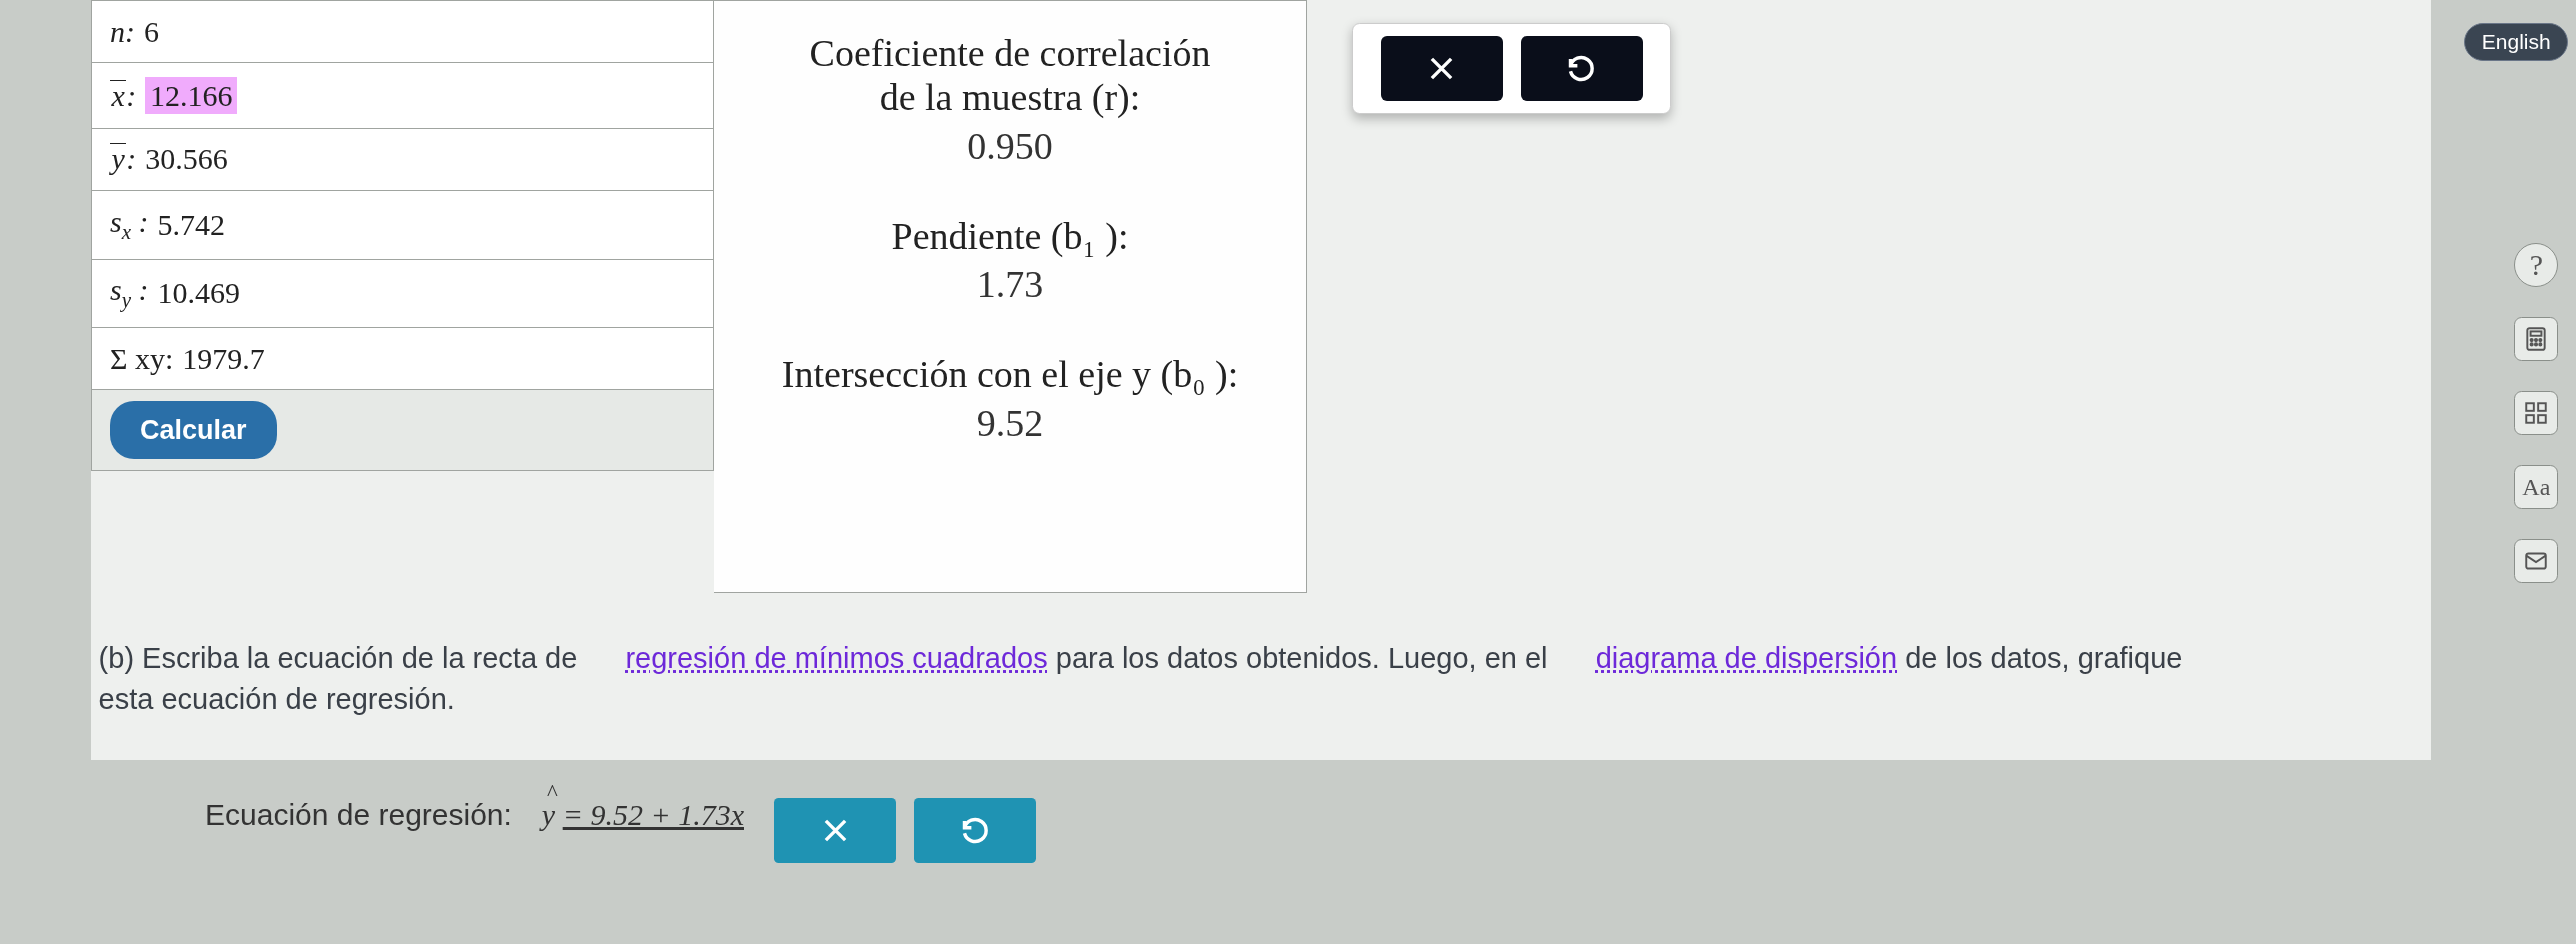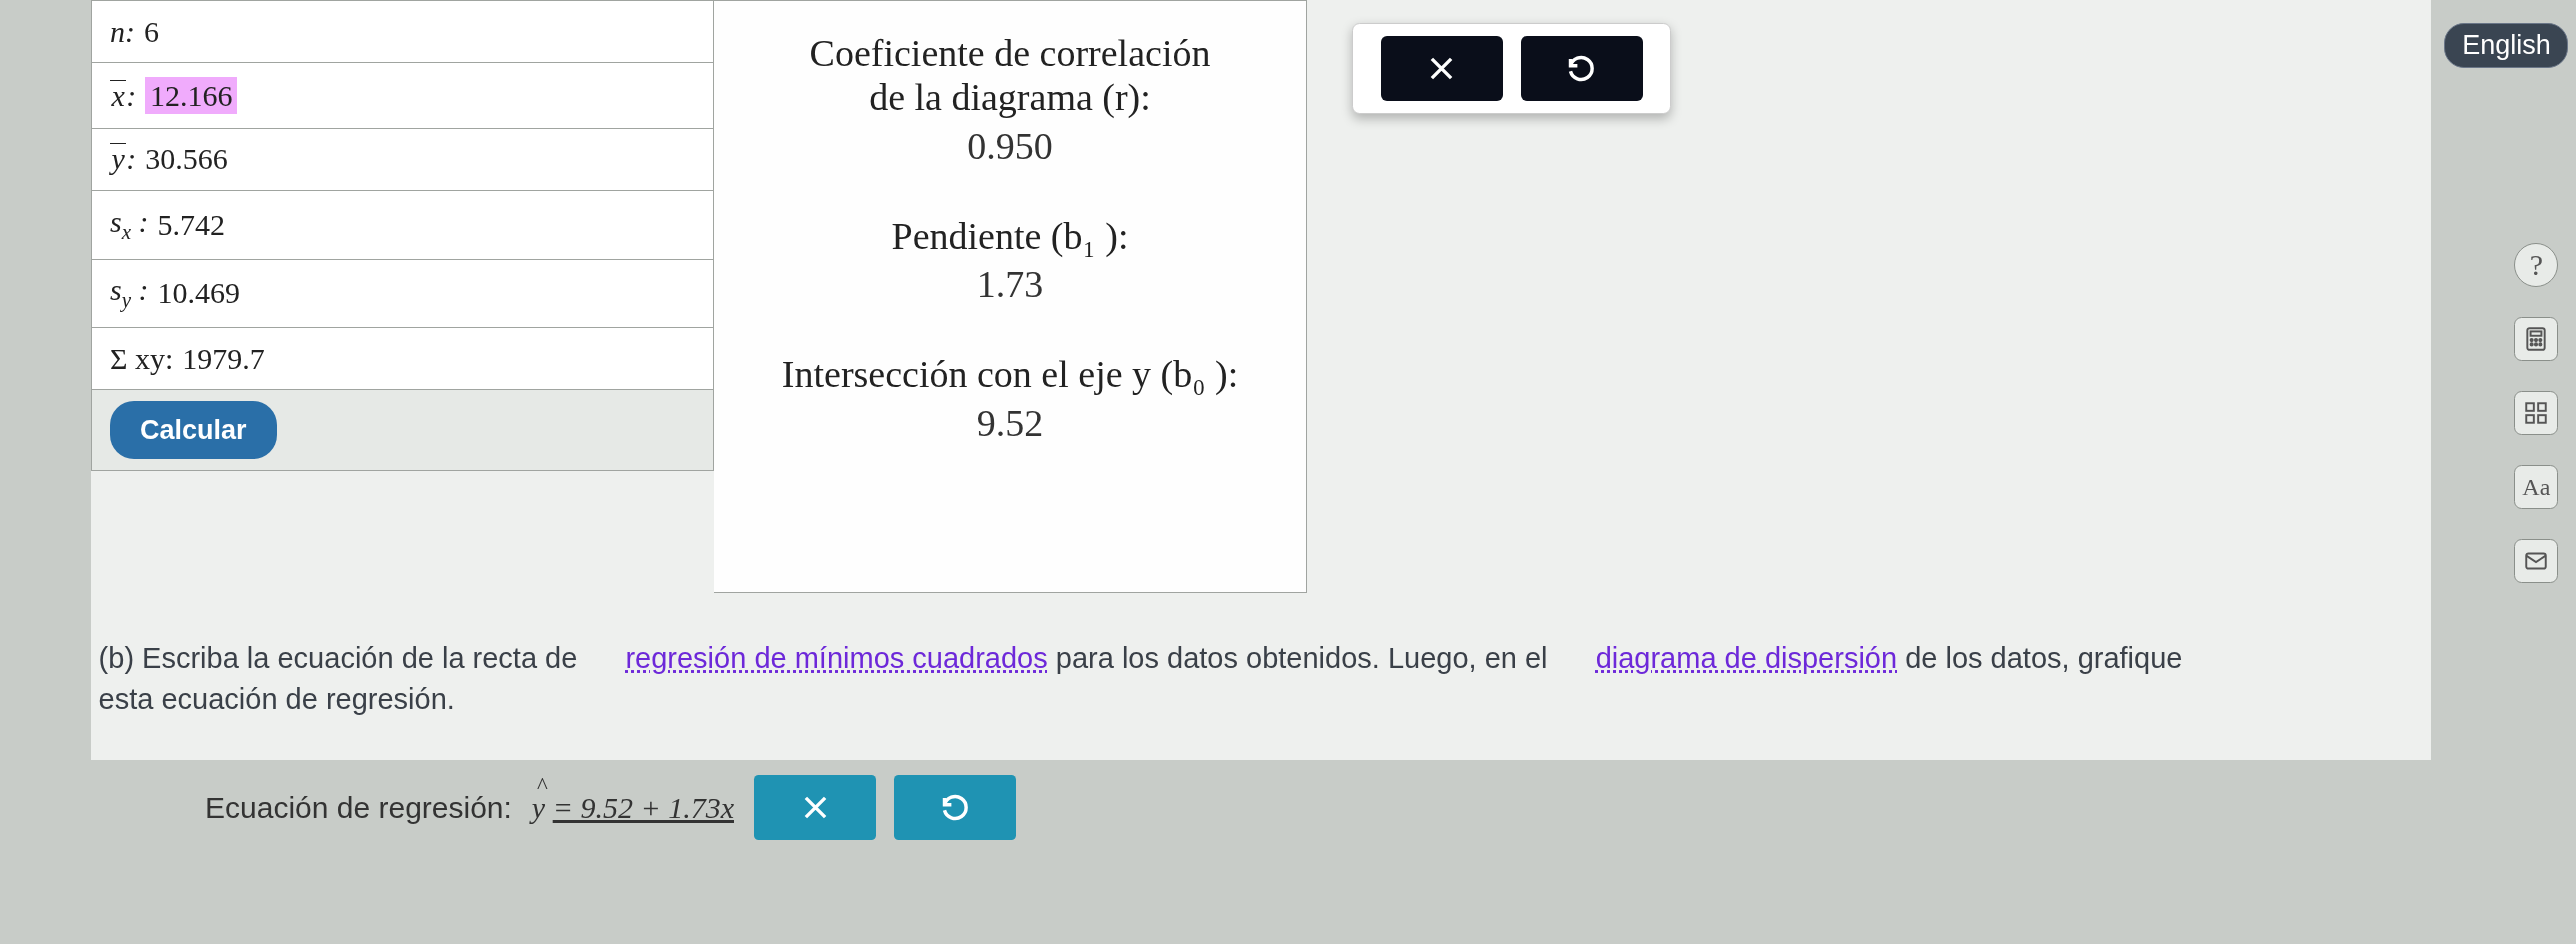--- a/index.html
+++ b/index.html
@@ -108,21 +108,21 @@
 .english-pill {
   position: absolute;
   top: 23px;
   right: 7.6px;
   background: #3a4552;
   color: #fff;
   border: 1.5px solid #6a7688;
   border-radius: 20px;
   padding: 6px 16.7px;
   font-family: Arial, sans-serif;
-  font-size: 27px;
+  font-size: 21px;
   cursor: pointer;
 }
 .sidebar {
   position: absolute;
   right: 13.7px;
   top: 243px;
   width: 52px;
   display: flex;
   flex-direction: column;
   gap: 30px;
@@ -152,25 +152,25 @@
   width: 2127px;
   font-family: Arial, sans-serif;
   font-size: 29px;
   color: #3a4048;
   line-height: 1.4;
 }
 .question-text .part { color: #3a4048; }
 .question-text .link { color: #6d28d9; text-decoration: underline dotted; cursor: pointer; margin-left: 40px; }
 .equation-row {
   position: absolute;
-  top: 775px;
+  top: 798px;
   left: 114px;
   display: flex;
-  align-items: center;
-  gap: 20px;
+  align-items: flex-start;
+  gap: 30px;
   font-family: 'Times New Roman', serif;
   font-size: 30px;
 }
 .equation-row .yhat { position: relative; display: inline-block; }
 .equation-row .yhat::before {
   content: "^";
   position: absolute;
   top: -18px;
   left: 4.6px;
   font-size: 23px;
@@ -221,21 +221,21 @@
       <span class="value">1979.7</span>
     </div>
     <div class="calc-row">
       <button class="calc-btn">Calcular</button>
     </div>
   </div>
 
   <div class="results-panel">
     <div class="group">
       <div class="lbl">Coeficiente de correlación</div>
-      <div class="lbl">de la diagrama (r):</div>
+      <div class="lbl">de la muestra (r):</div>
       <div class="val">0.950</div>
     </div>
     <div class="group">
       <div class="lbl">Pendiente (b₁ ):</div>
       <div class="val">1.73</div>
     </div>
     <div class="group">
       <div class="lbl">Intersección con el eje y (b₀ ):</div>
       <div class="val">9.52</div>
     </div>

